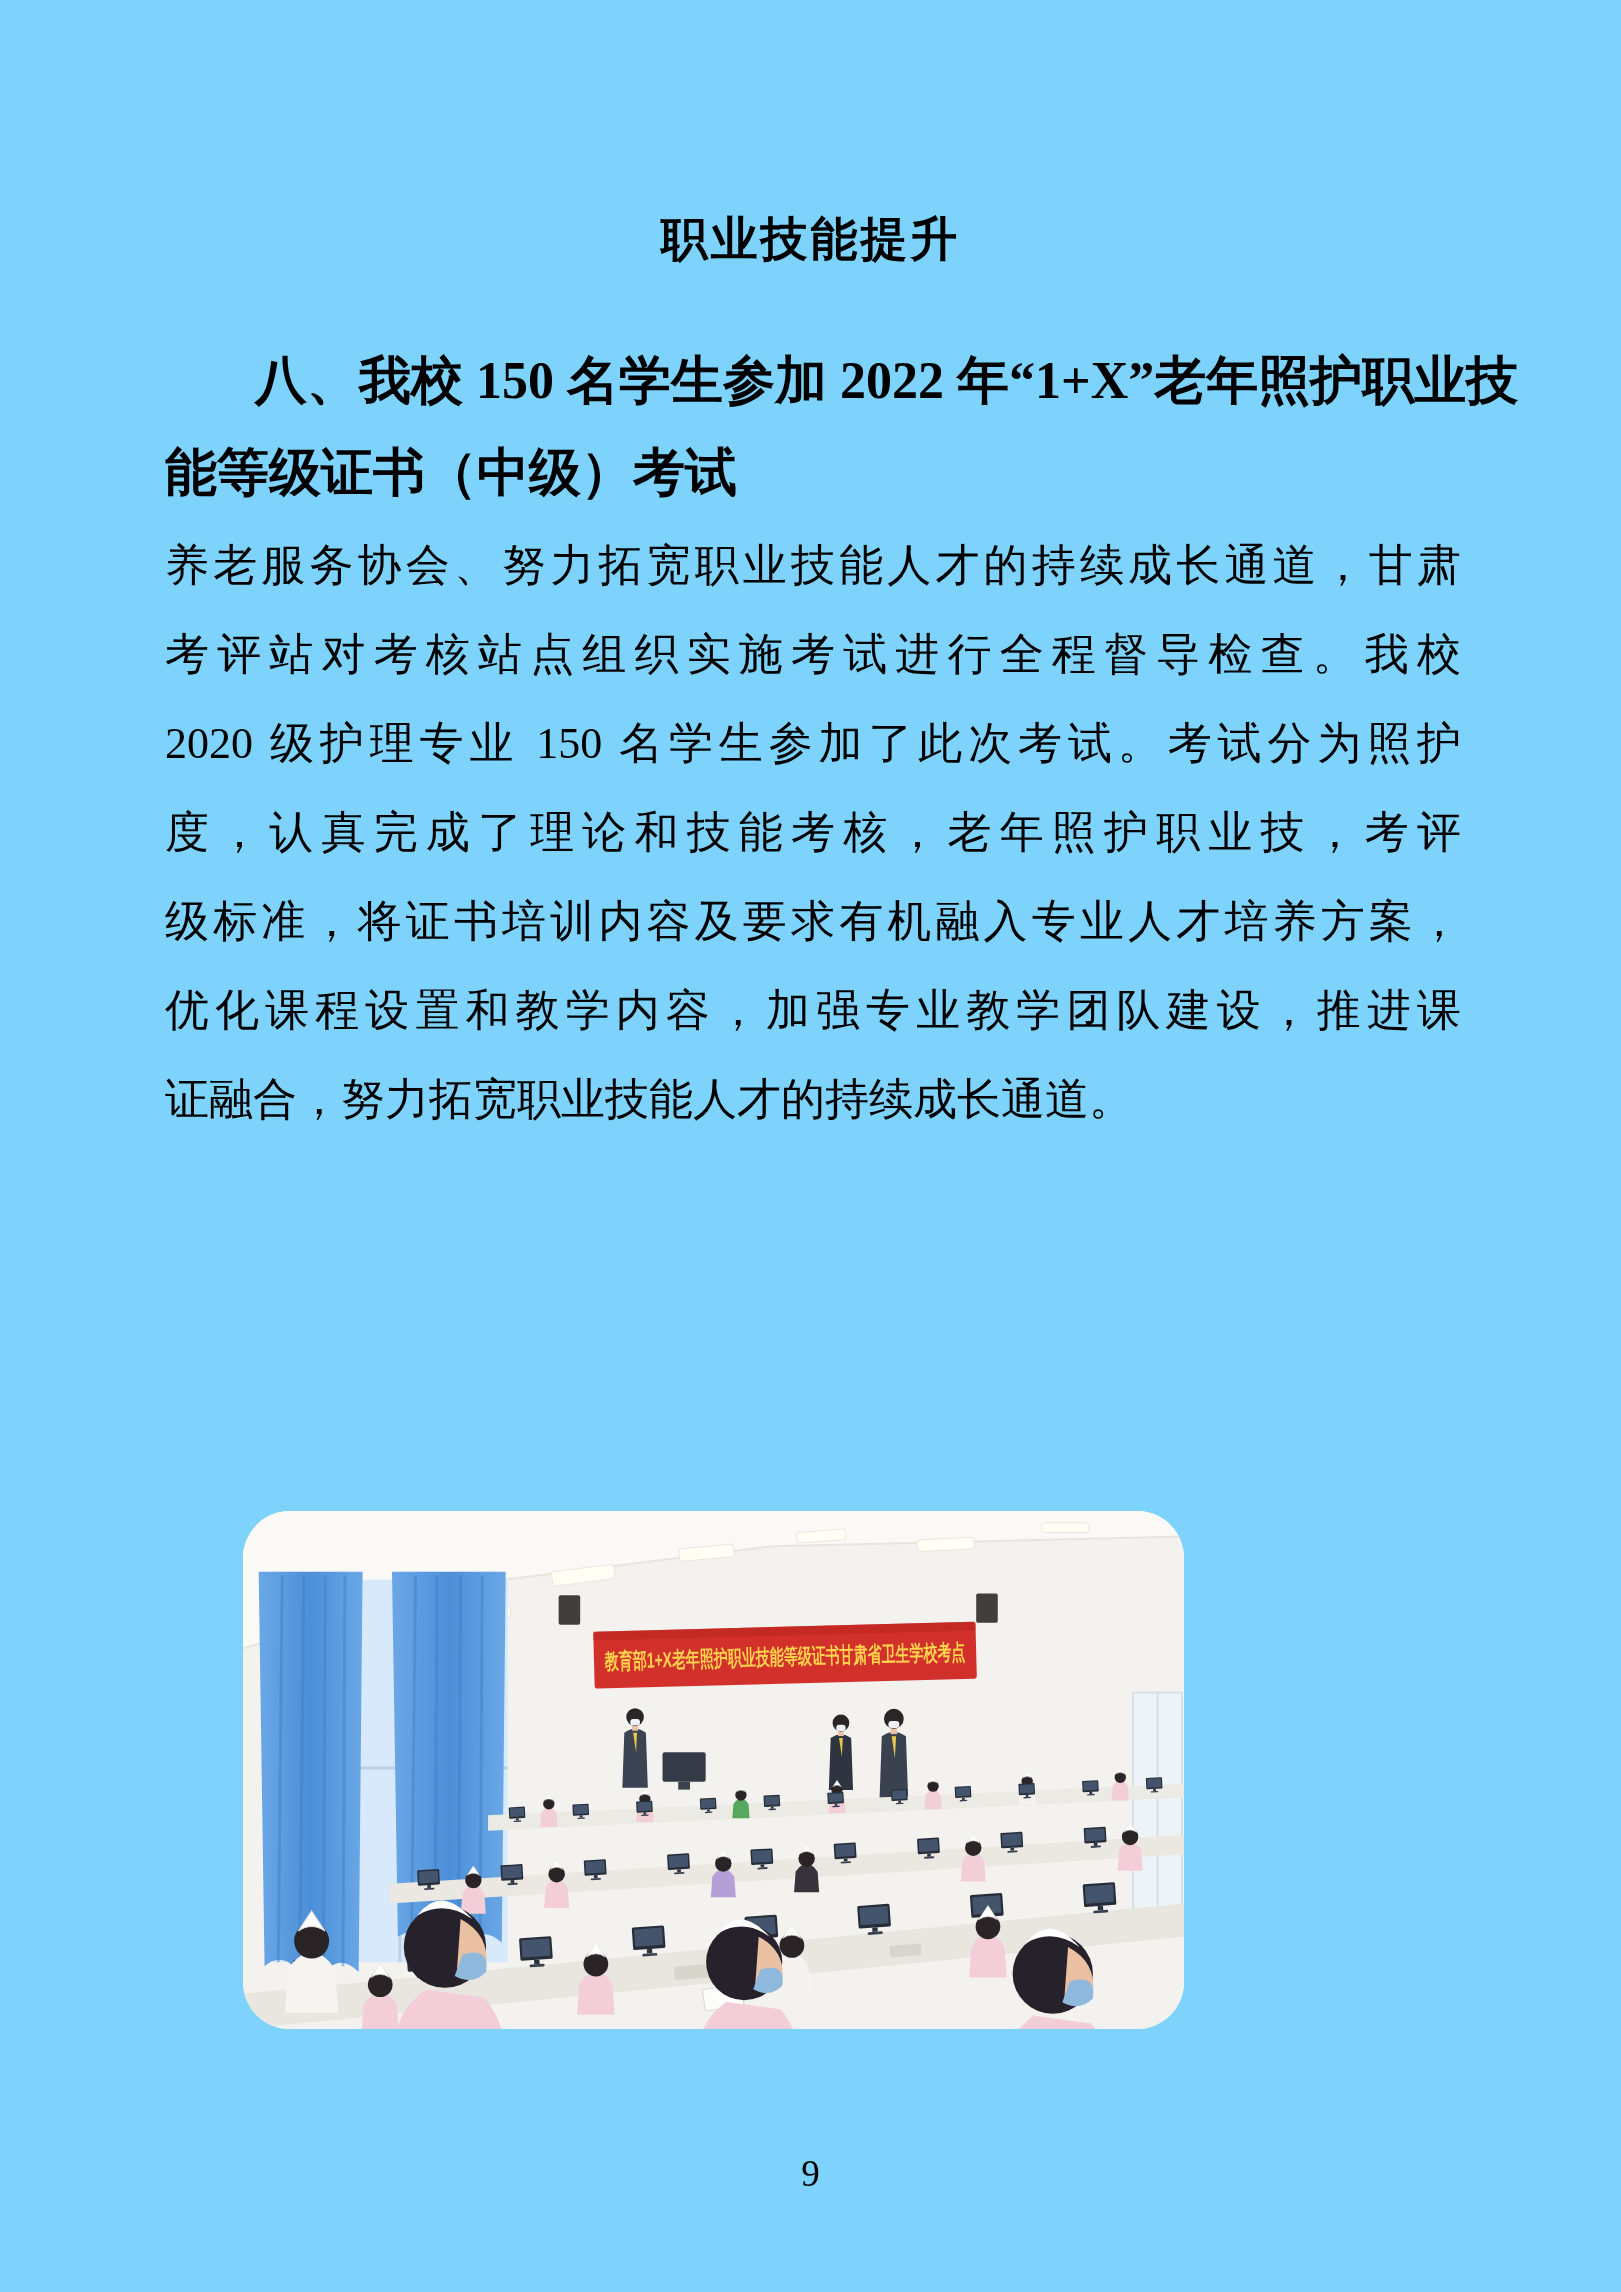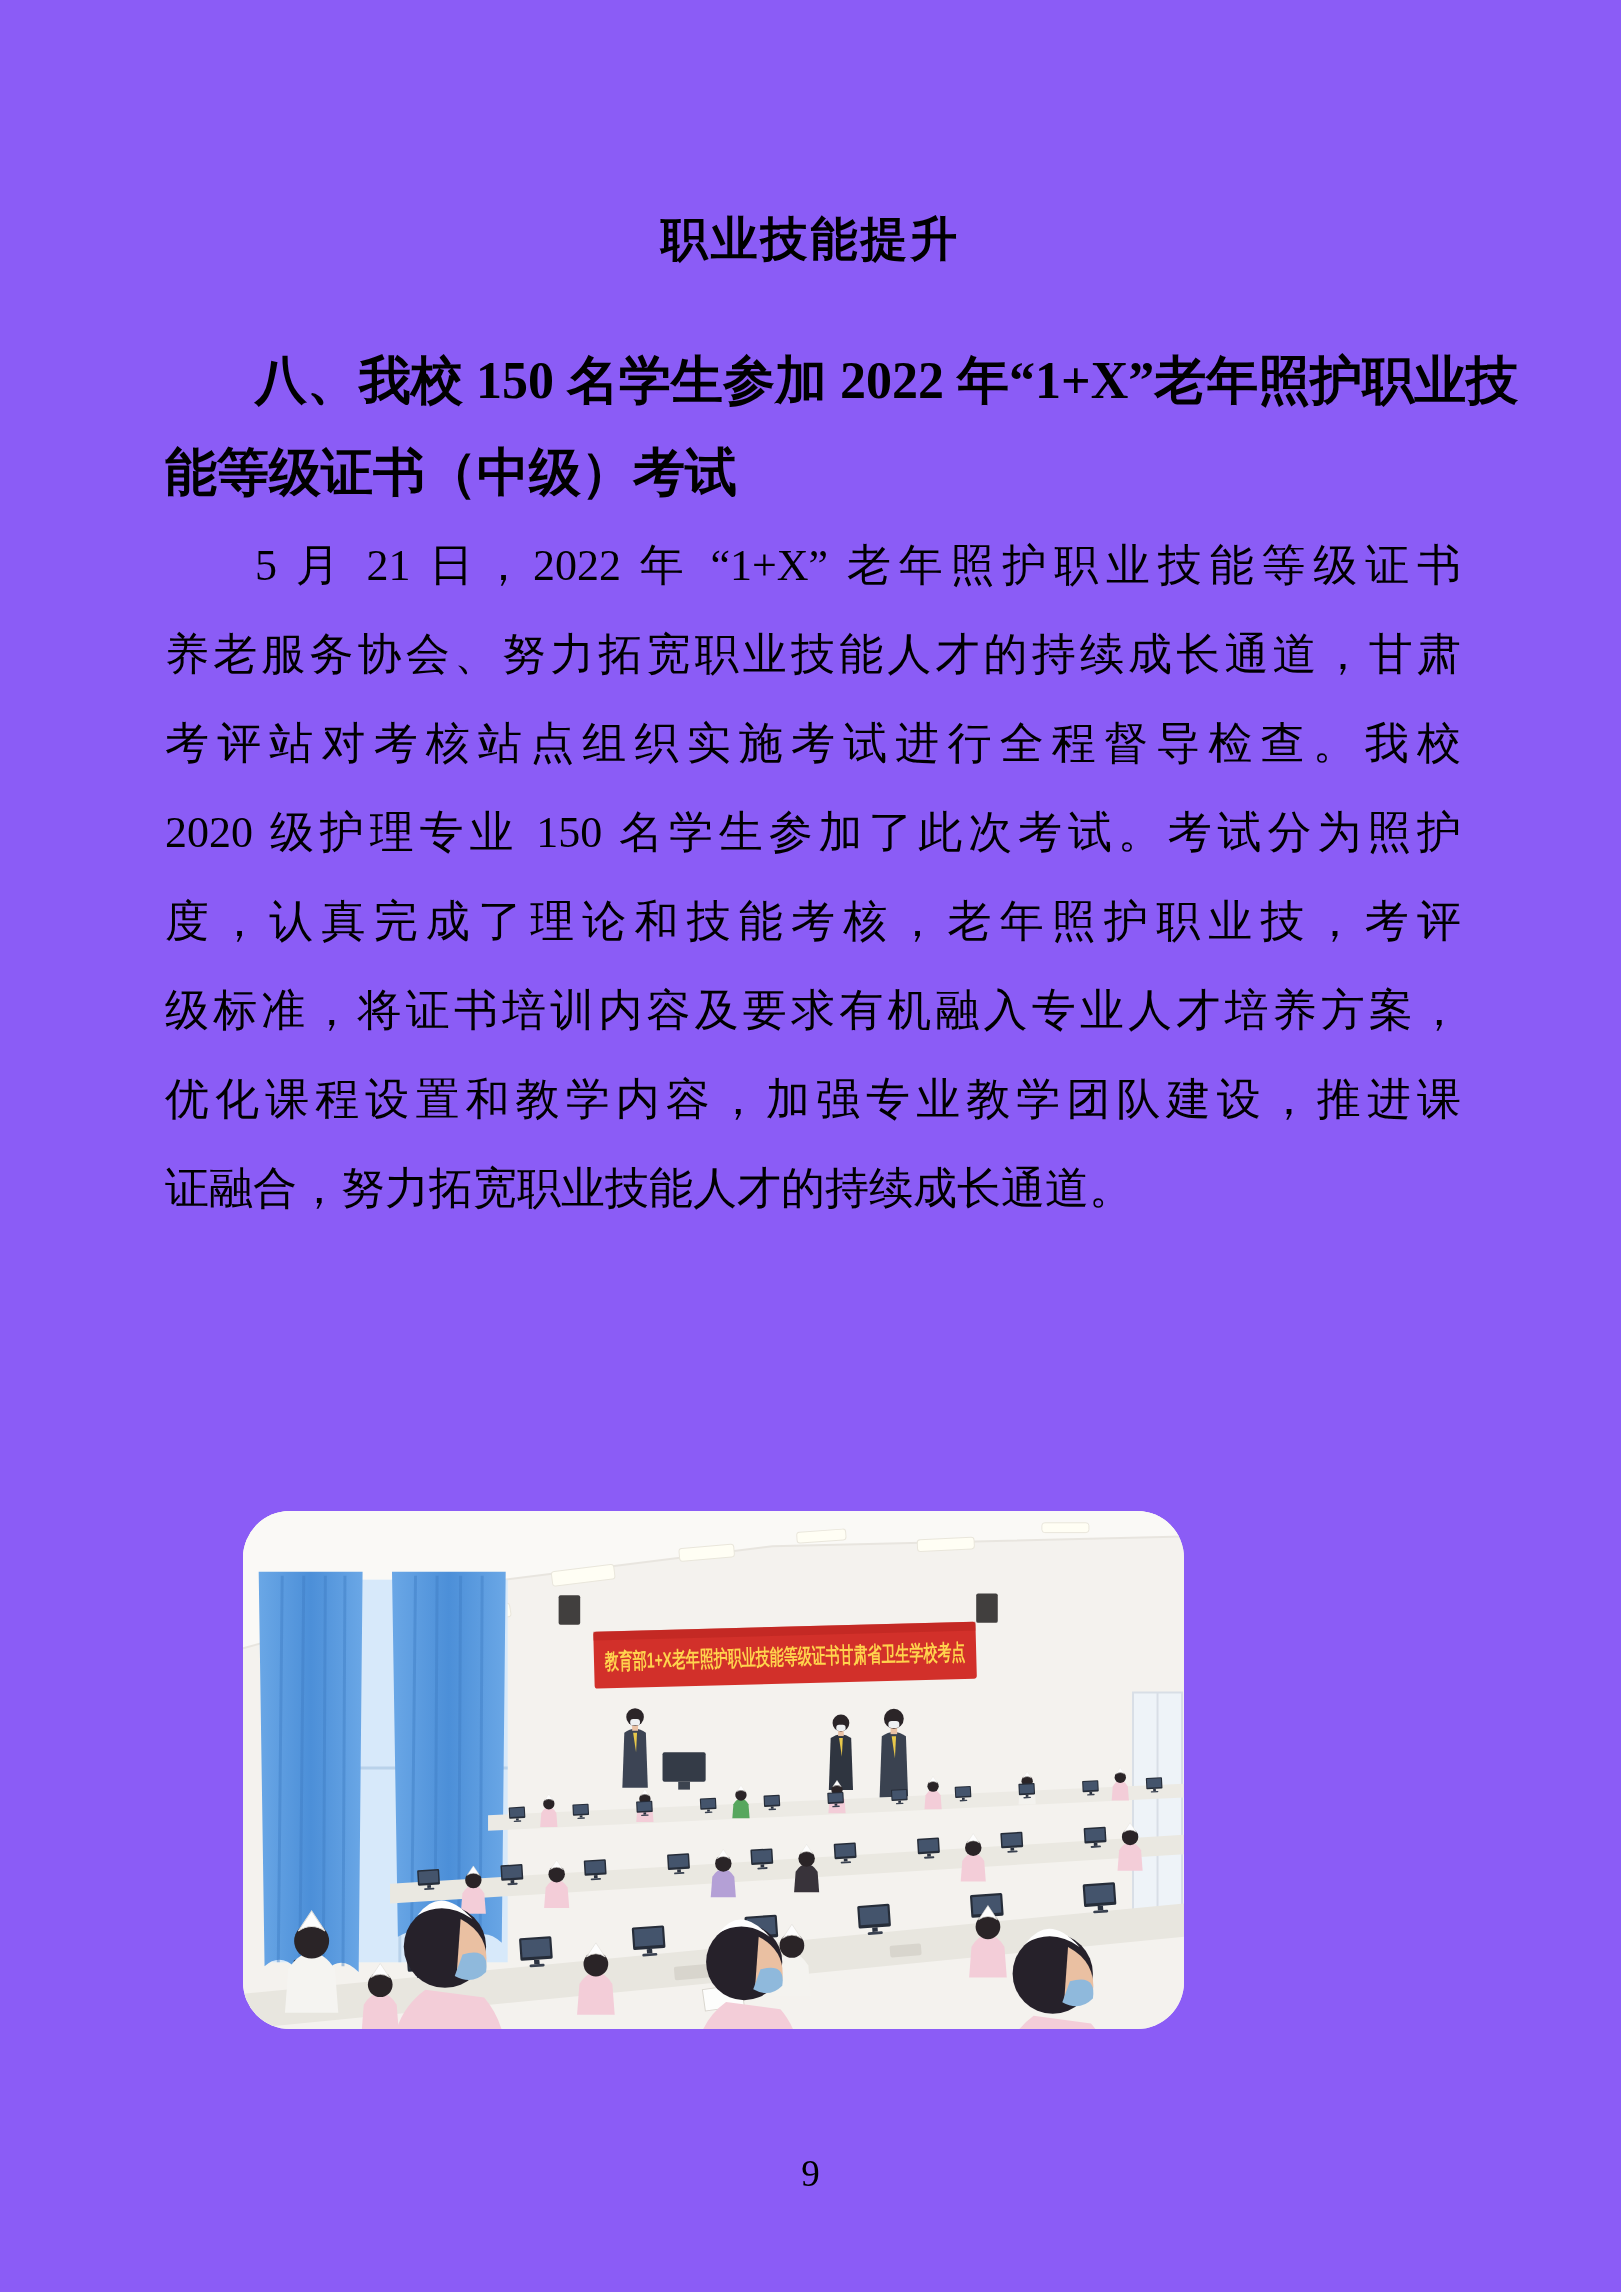--- a/index.html
+++ b/index.html
@@ -1,17 +1,17 @@
 <!DOCTYPE html>
 <html><head>
 <meta charset="utf-8">
 <style>
   html,body{margin:0;padding:0;background:#ffffff;}
   .page{
-    position:relative;width:1621px;height:2293px;background:#8b5cf6;
+    position:relative;width:1621px;height:2293px;background:#7dd3fc;
     font-family:"Liberation Serif","DejaVu Serif",serif;color:#000;overflow:hidden;
   }
   .doc-title{
     position:absolute;top:208px;left:0;width:100%;margin:0;
     text-align:center;font-family:"Liberation Sans","DejaVu Sans",sans-serif;
     font-weight:700;font-size:47px;letter-spacing:2.9px;
   }
   .heading{
     position:absolute;left:165px;top:335px;width:1296px;
     font-weight:700;font-size:52px;line-height:92px;
@@ -49,21 +49,20 @@
 <div class="page">
 
   <h1 class="doc-title">职业技能提升</h1>
 
   <div class="heading">
     <div class="h-line h-first">八、我校 150 名学生参加 2022 年“1+X”老年照护职业技</div>
     <div class="h-line">能等级证书（中级）考试</div>
   </div>
 
   <div class="body-text">
-    <div class="b-line b-first">5 月 21 日，2022 年 “1+X” 老年照护职业技能等级证书</div>
     <div class="b-line">养老服务协会、努力拓宽职业技能人才的持续成长通道，甘肃</div>
     <div class="b-line">考评站对考核站点组织实施考试进行全程督导检查。我校</div>
     <div class="b-line">2020 级护理专业 150 名学生参加了此次考试。考试分为照护</div>
     <div class="b-line">度，认真完成了理论和技能考核，老年照护职业技，考评</div>
     <div class="b-line">级标准，将证书培训内容及要求有机融入专业人才培养方案，</div>
     <div class="b-line">优化课程设置和教学内容，加强专业教学团队建设，推进课</div>
     <div class="b-line b-last">证融合，努力拓宽职业技能人才的持续成长通道。</div>
   </div>
 
   <div class="photo">

